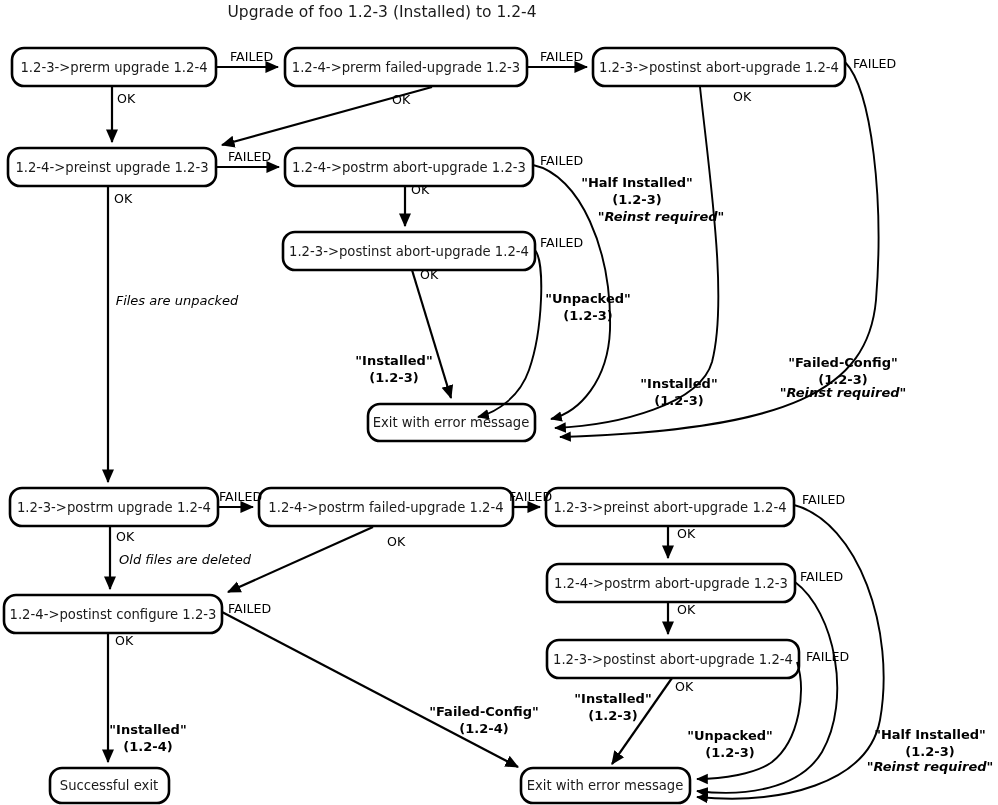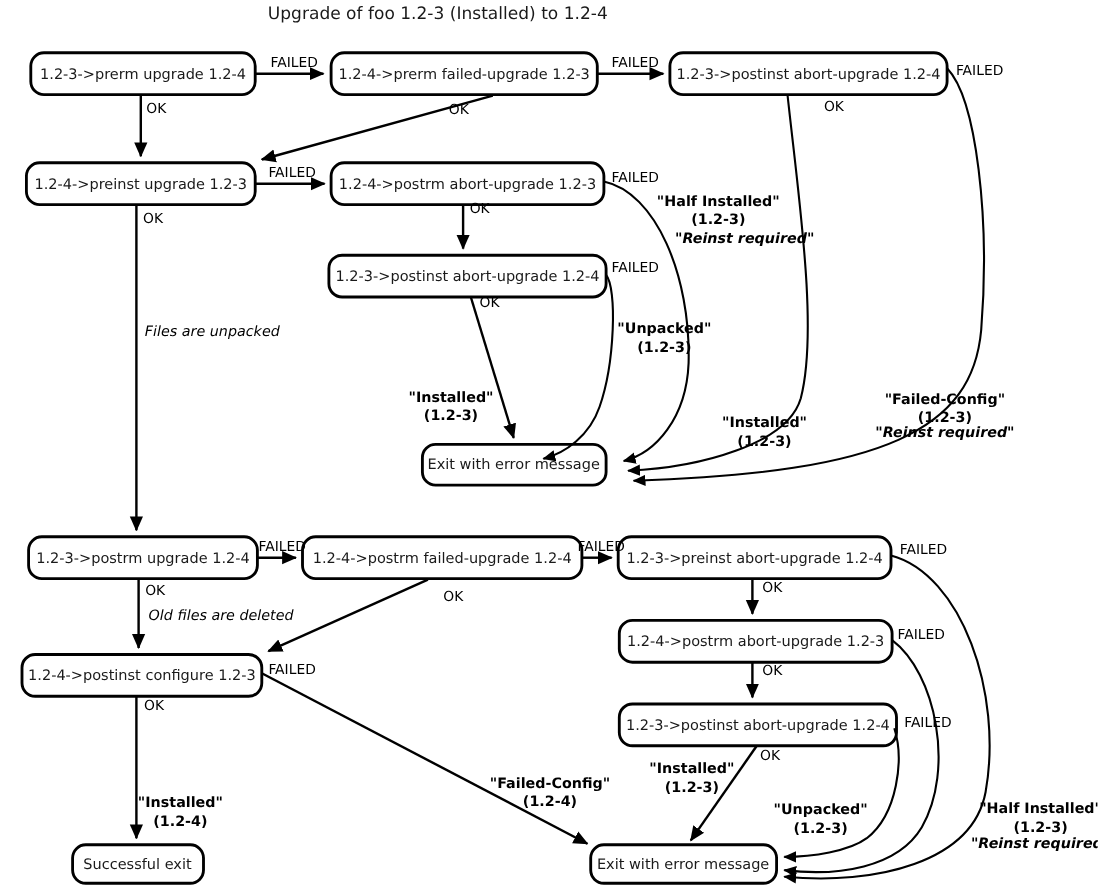--- a/index.html
+++ b/index.html
@@ -10,21 +10,20 @@
   body {
     width: 998px;
     height: 805px;
     font-family: "DejaVu Sans", sans-serif;
     overflow: hidden;
   }
   #diagram-root {
     position: relative;
     width: 878px;
     height: 805px;
-    margin-left: 16px;
   }
   svg#flow {
     display: block;
     width: 998px;
     height: 805px;
   }
   .node-box {
     fill: #ffffff;
     stroke: #000000;
     stroke-width: 2.6;

